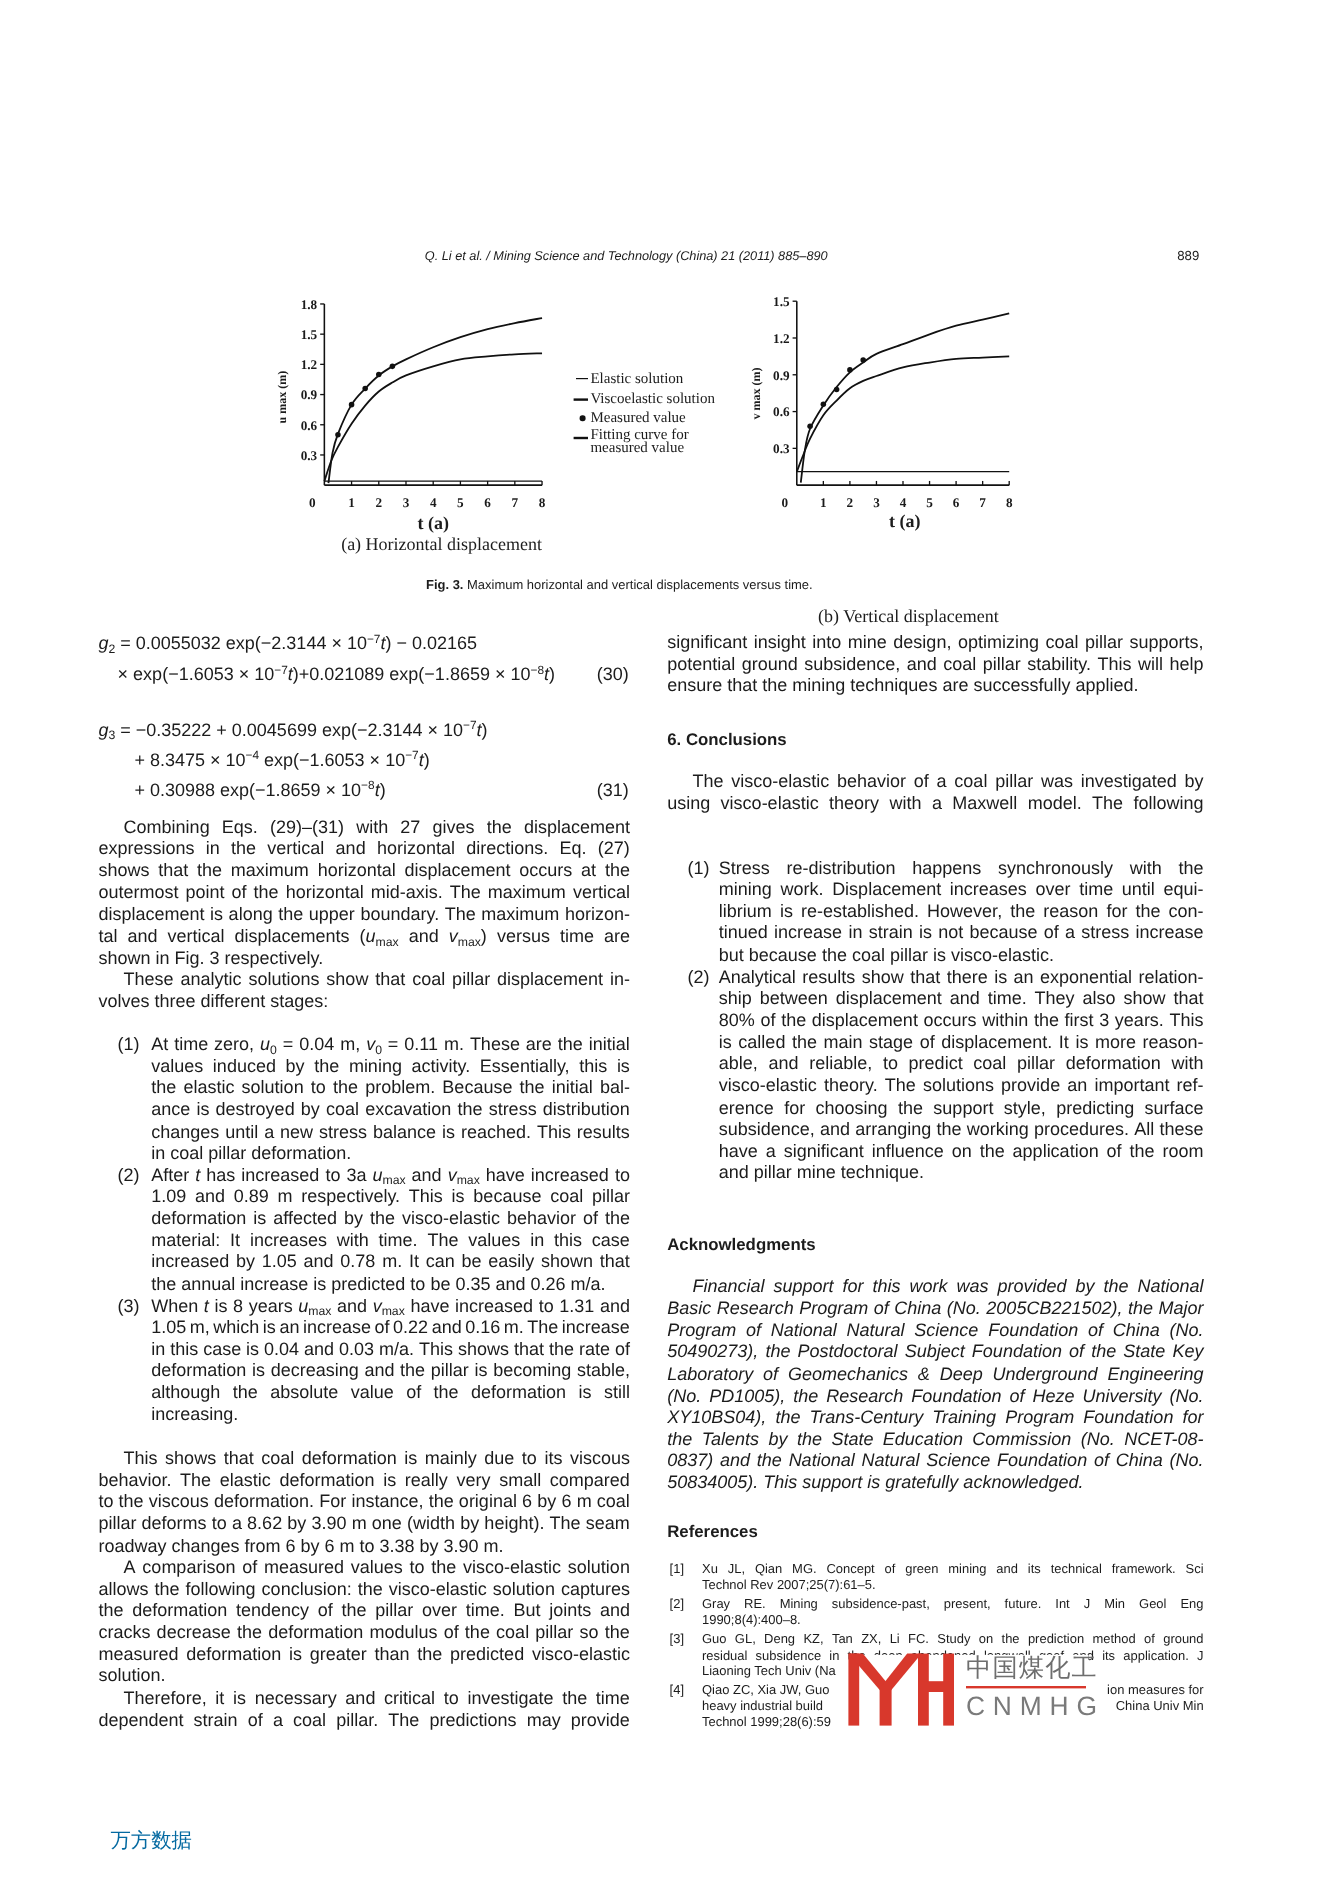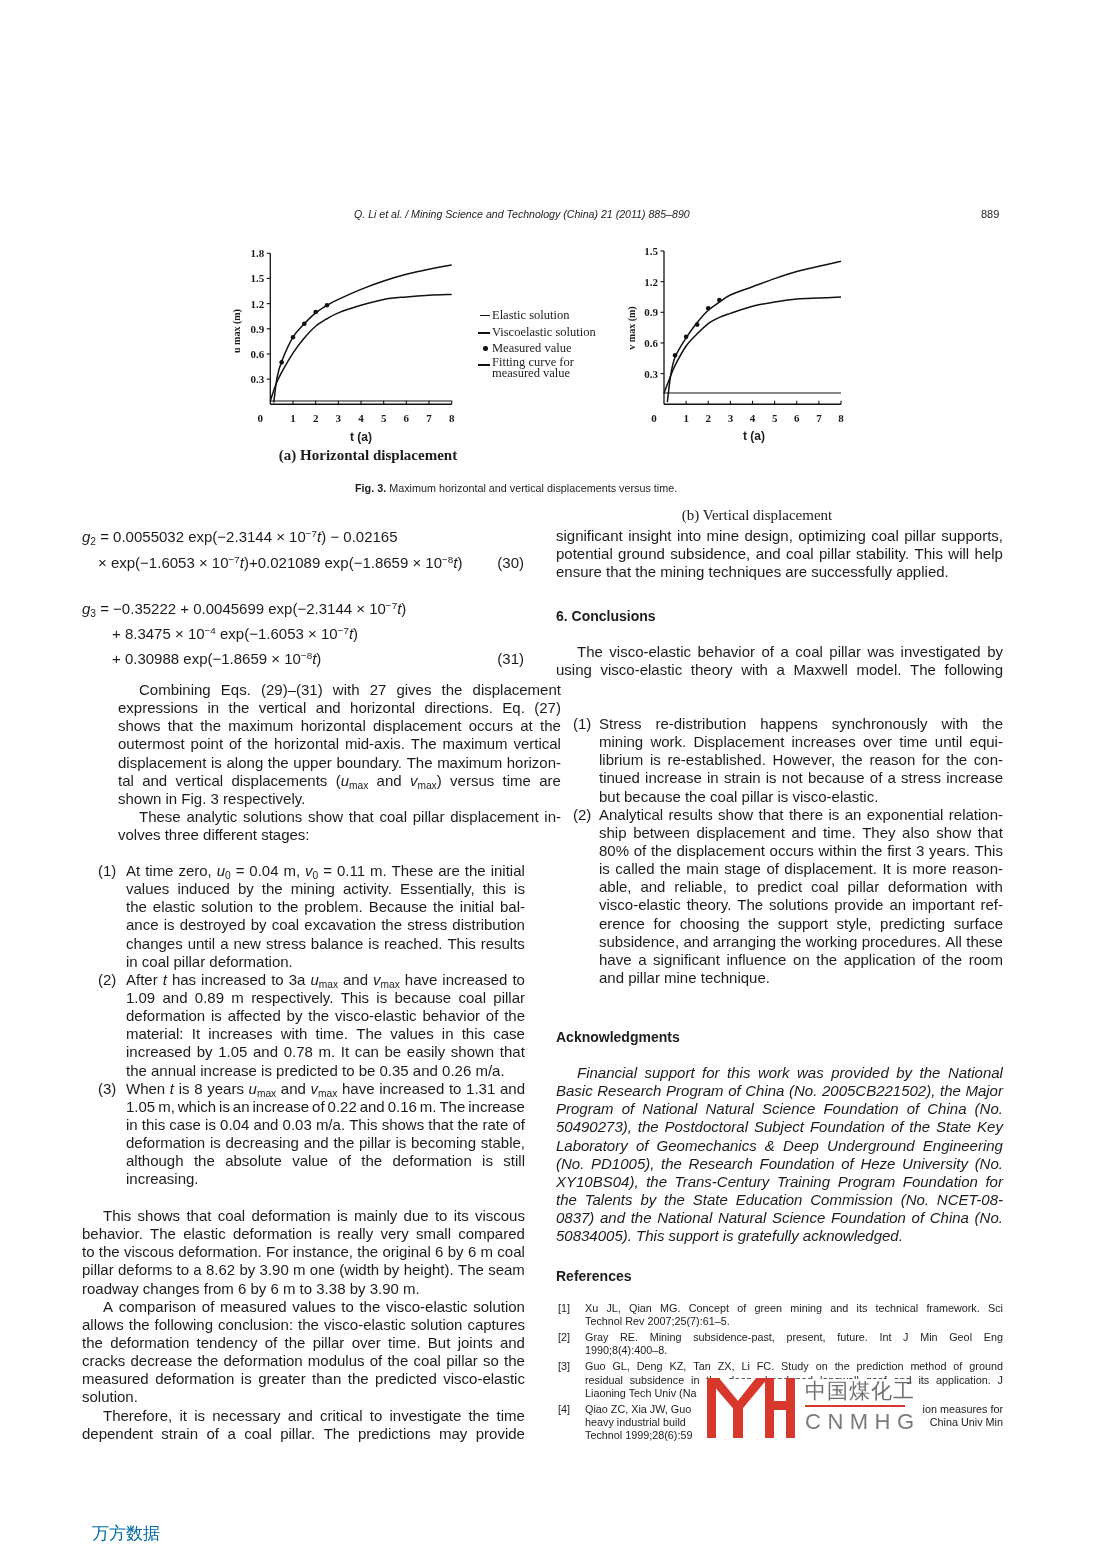--- a/index.html
+++ b/index.html
@@ -11,21 +11,21 @@
     --wm-red: #d8382c; --wm-gray: #6e6e6e;
   }
   .abs { position: absolute; white-space: nowrap; }
   .running-title { left: 354px; top: 207px; font-size: 10.6px; font-style: italic; line-height: 14px; }
   .page-number { left: 981px; top: 207px; font-size: 11px; line-height: 14px; }
 
   #fig-svg { position: absolute; left: 0; top: 0; overflow: visible; }
   .tick-label { font-family: "Liberation Serif", serif; font-weight: bold; font-size: 11px; fill: #1a1a1a; }
   .c-center { position: absolute; transform: translate(-50%, -50%); white-space: nowrap; }
   .chart-title { font-family: "Liberation Serif", serif; font-size: 15px; }
-  .axis-title { font-family: Liberation Sans, sans-serif; font-weight: bold; font-size: 12px; text-align: center; }
+  .axis-title { font-family: Liberation Serif, serif; font-weight: bold; font-size: 15px; text-align: center; }
   .axis-title-y { position: absolute; white-space: nowrap; transform: translate(-50%, -50%) rotate(-90deg);
                   font-family: "Liberation Serif", serif; font-weight: bold; font-size: 10px; }
 
   .legend-row { position: absolute; left: 478px; font-family: "Liberation Serif", serif; font-size: 12.5px; line-height: 14px; white-space: nowrap; }
   .legend-row .sym { position: absolute; left: 0; top: 7px; width: 12px; height: 1.6px; background: #111; }
   .legend-row .sym.thin { height: 1.1px; left: 2px; width: 10px; }
   .legend-row .sym.dot { width: 4.5px; height: 4.5px; border-radius: 50%; left: 5px; top: 5px; }
   .legend-row .lbl { position: absolute; left: 14px; top: 0; }
   .legend-row .lbl2 { position: absolute; left: 14px; top: 0; line-height: 11px; }
 
@@ -149,21 +149,21 @@
         <circle cx="686.125" cy="336.848" r="2.3" fill="#111"></circle>
         <circle cx="697.1875" cy="324.584" r="2.3" fill="#111"></circle>
         <circle cx="708.25" cy="308.232" r="2.3" fill="#111"></circle>
         <circle cx="719.3125" cy="300.056" r="2.3" fill="#111"></circle>
         <path d="M667.31875,402.25600000000003 C667.871875,397.82733333333334 669.3468750000001,383.1786666666667 670.6375,375.684 C671.928125,368.18933333333337 672.48125,363.5903333333333 675.0625,357.288 C677.64375,350.9856666666667 682.4375,343.66133333333335 686.125,337.87 C689.8125,332.07866666666666 693.5,327.139 697.1875,322.54 C700.875,317.94100000000003 704.5625,313.6826666666667 708.25,310.276 C711.9375,306.8693333333333 715.625,304.65500000000003 719.3125,302.1 C723,299.545 724.84375,297.50100000000003 730.375,294.946 C735.90625,292.391 745.125,289.4953333333333 752.5,286.77 C759.875,284.04466666666667 767.25,281.149 774.625,278.594 C782,276.039 789.375,273.484 796.75,271.44 C804.125,269.396 811.5,268.0333333333333 818.875,266.33 C826.25,264.62666666666667 837.3125,262.0716666666667 841,261.22" fill="none" stroke="#111" stroke-width="1.5"></path>
       </g>
     </svg>
 
   <div class="axis-title-y" style="left:236px; top:331px;">u max (m)</div>
   <div class="c-center axis-title" style="left:361px; top:437px;">t (a)</div>
-  <div class="c-center chart-title" style="left:368px; top:455px;font-weight:bold;">(a) Horizontal displacement</div>
+  <div class="c-center chart-title" style="left:368px; top:455px;">(a) Horizontal displacement</div>
 
   <div class="axis-title-y" style="left:631px; top:328px;">v max (m)</div>
   <div class="c-center axis-title" style="left:754px; top:436px;">t (a)</div>
   <div class="c-center chart-title" style="left:757px; top:475px;margin-top:40px;">(b) Vertical displacement</div>
 
   <div class="legend-row" style="top:308px;">
     <span class="sym thin"></span>
     <span class="lbl">Elastic solution</span>
   </div>
   <div class="legend-row" style="top:325px;">
@@ -189,21 +189,21 @@
 
   <div class="eq" style="left:82px; top:528px;"><i>g</i><sub>2</sub> = 0.0055032 exp(−2.3144 × 10<sup>−7</sup><i>t</i>) − 0.02165</div>
   <div class="eq" style="left:98px; top:554px;">× exp(−1.6053 × 10<sup>−7</sup><i>t</i>)+0.021089 exp(−1.8659 × 10<sup>−8</sup><i>t</i>)</div>
   <div class="eq-num" style="top:554px;margin-left:40px;">(30)</div>
 
   <div class="eq" style="left:82px; top:600px;"><i>g</i><sub>3</sub> = −0.35222 + 0.0045699 exp(−2.3144 × 10<sup>−7</sup><i>t</i>)</div>
   <div class="eq" style="left:112px; top:625px;">+ 8.3475 × 10<sup>−4</sup> exp(−1.6053 × 10<sup>−7</sup><i>t</i>)</div>
   <div class="eq" style="left:112px; top:650px;">+ 0.30988 exp(−1.8659 × 10<sup>−8</sup><i>t</i>)</div>
   <div class="eq-num" style="top:650px;">(31)</div>
 
-  <div class="block" style="left:82px; top:681px; width:443px;margin-left:36px;">
+  <div class="block" style="left:82px; top:681px; width:443px;">
       <div class="para">
         <div class="line indent just">
           <span class="w">Combining</span>
           <span class="w">Eqs.</span>
           <span class="w">(29)–(31)</span>
           <span class="w">with</span>
           <span class="w">27</span>
           <span class="w">gives</span>
           <span class="w">the</span>
           <span class="w">displacement</span>

